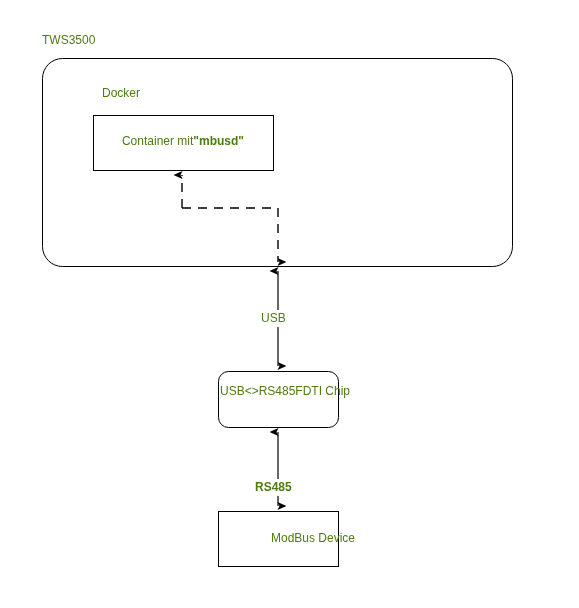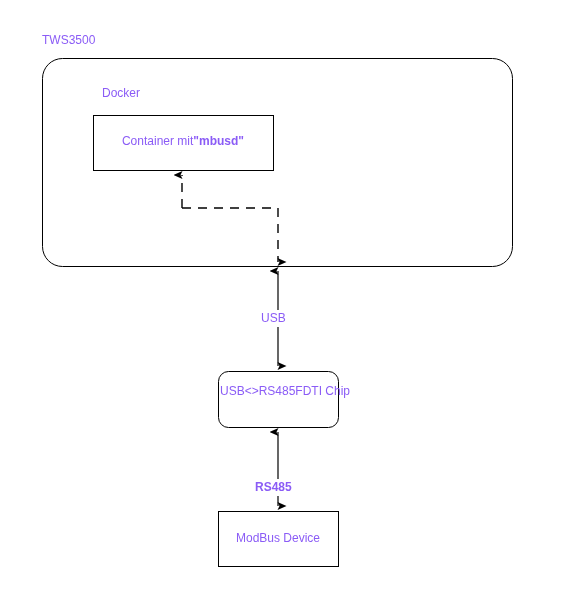--- a/index.html
+++ b/index.html
@@ -24,21 +24,21 @@
     position: absolute;
     top: 0;
     left: 0;
     width: 579px;
     height: 608px;
   }
   .dg-label {
     position: absolute;
     font-family: "Liberation Sans", sans-serif;
     font-size: 12px;
-    color: #8b5cf6;
+    color: #4d7c0f;
     white-space: nowrap;
     line-height: 15px;
     text-align: center;
   }
   .dg-label.edge-label {
     background: #ffffff;
     padding: 1px 3px;
   }
   .node-text {
     display: flex;
@@ -75,20 +75,21 @@
   }
   #label-rs485 {
     left: 252px;
     top: 479px;
     font-weight: bold;
   }
   #label-modbus {
     left: 218px;
     top: 531px;
     width: 120px;
+    padding-left: 35px;
   }
 </style>
 </head>
 <body>
 
 <div id="diagram-canvas">
 
   <svg id="diagram-svg" viewBox="0 0 579 608">
     <defs>
       <marker id="arrow-up" markerWidth="10" markerHeight="10" refX="5" refY="8.5" orient="auto-start-reverse" markerUnits="userSpaceOnUse">

